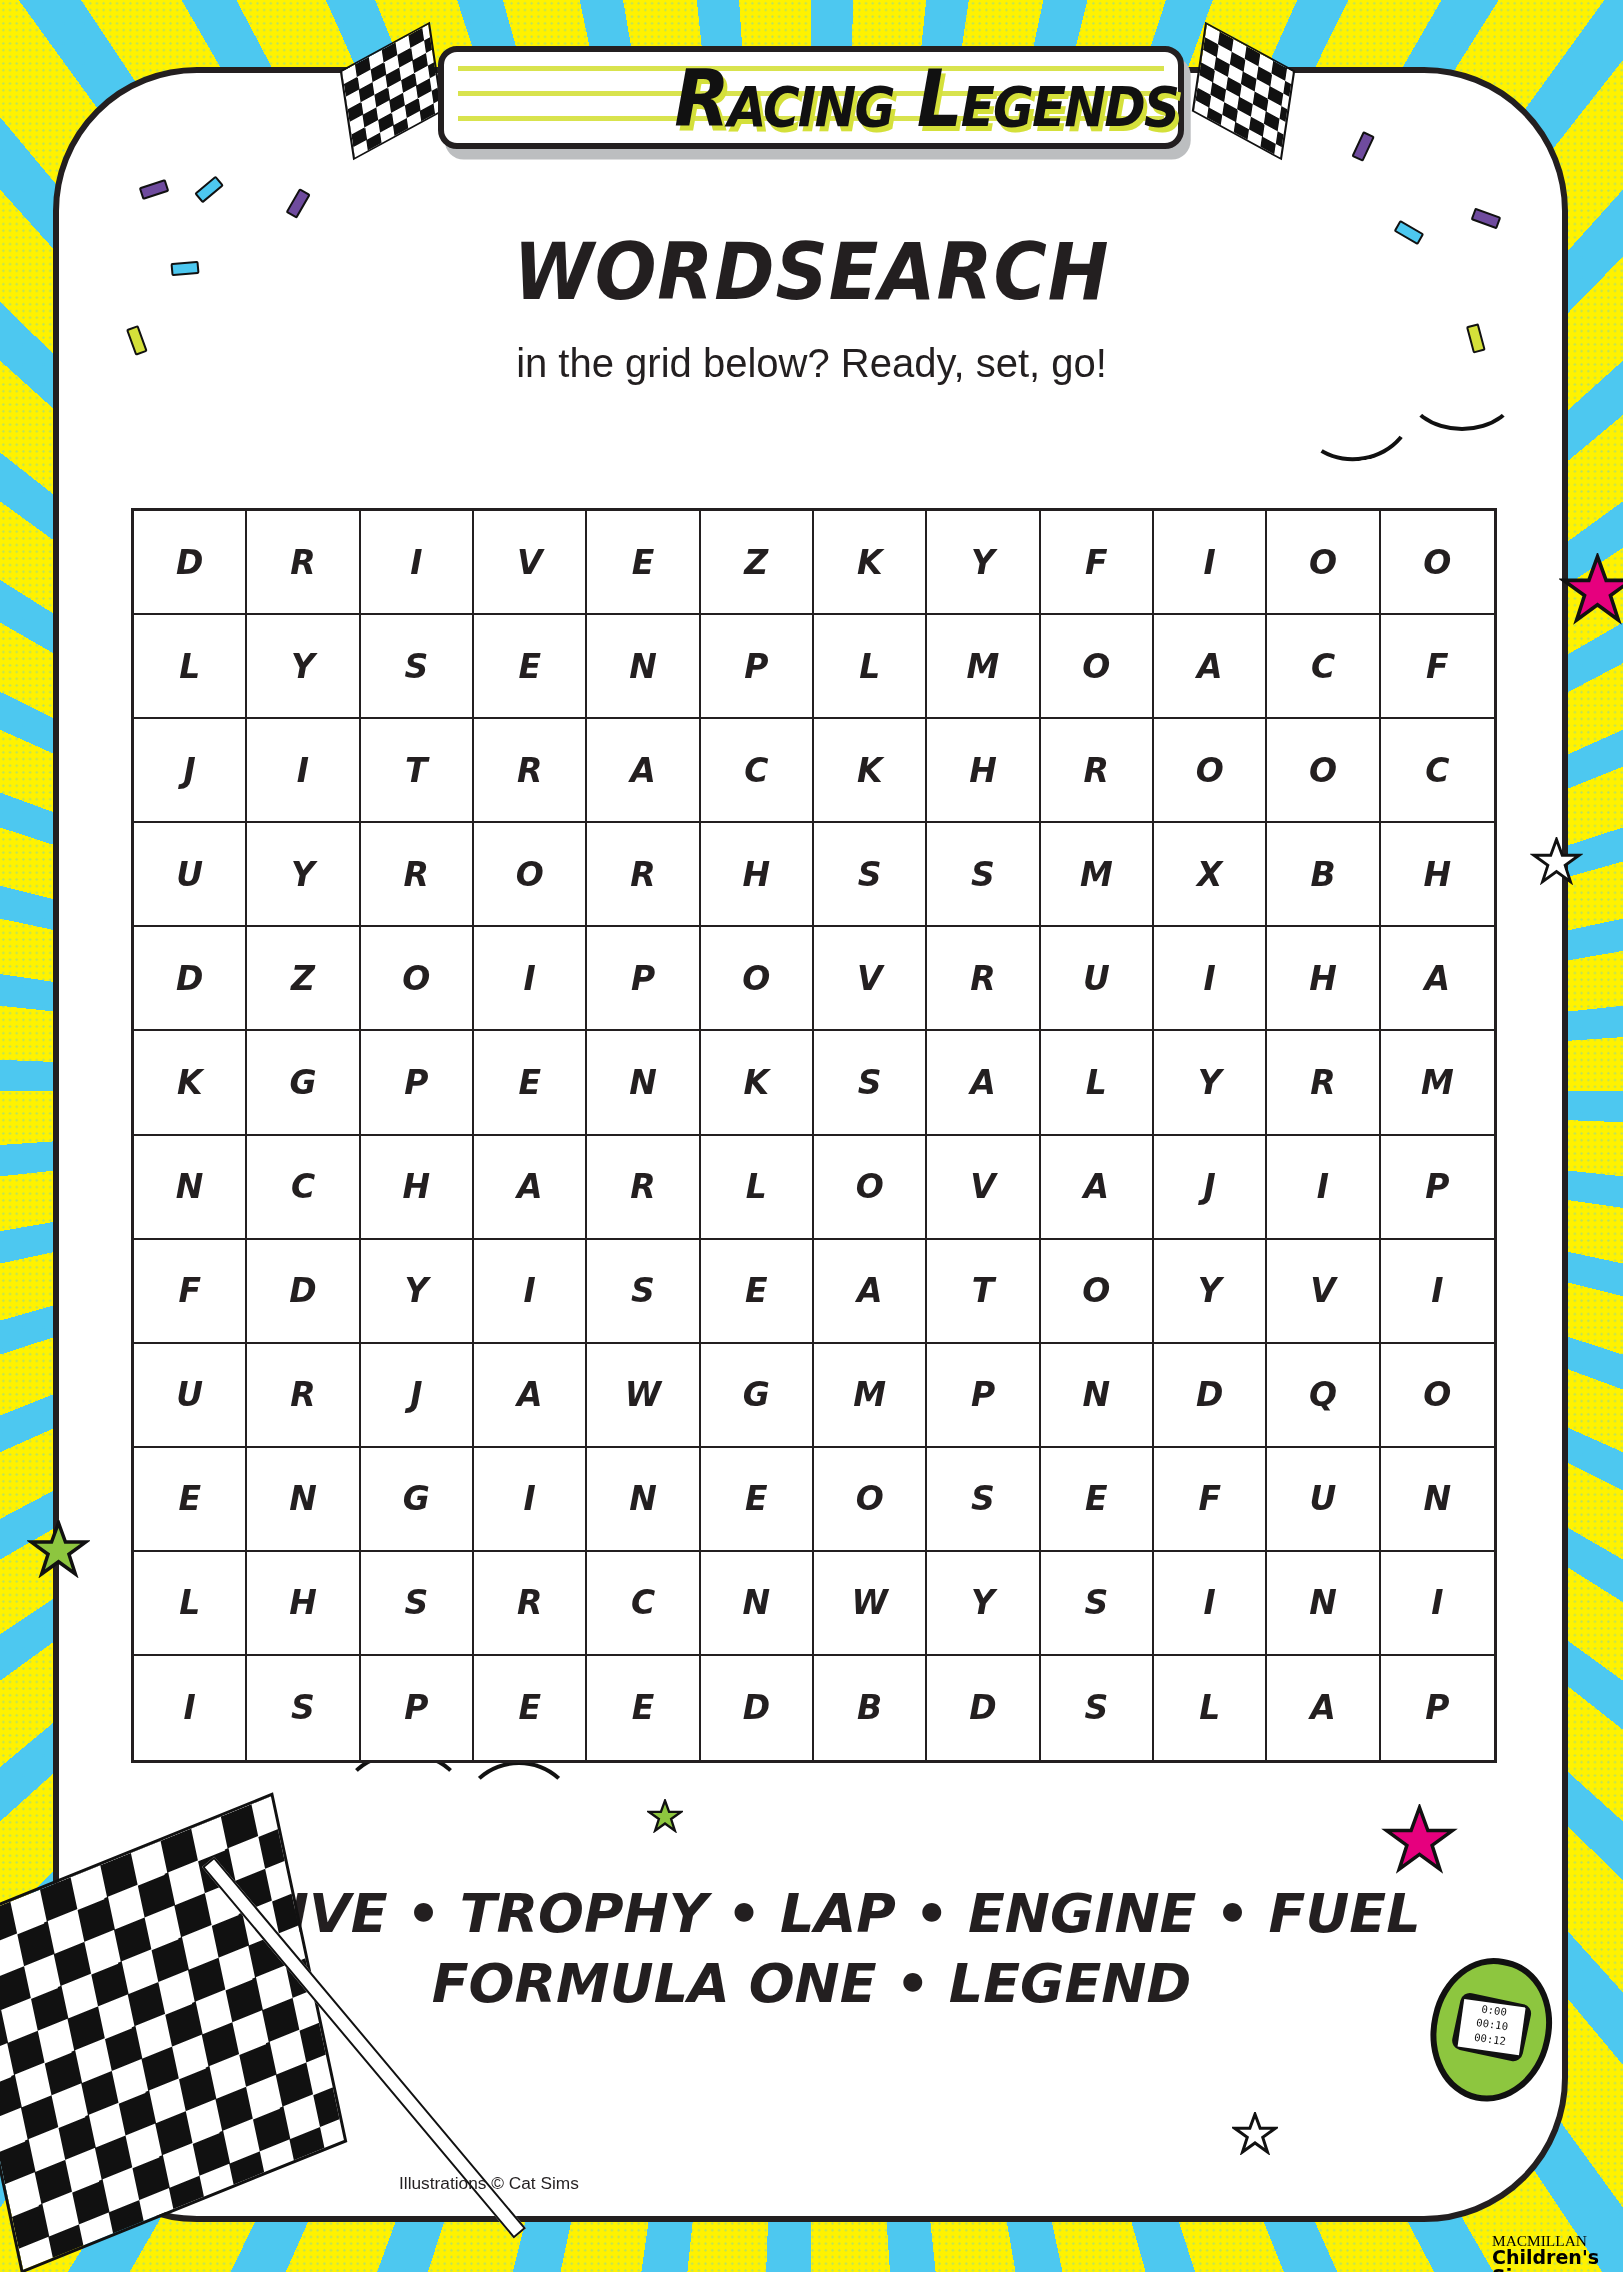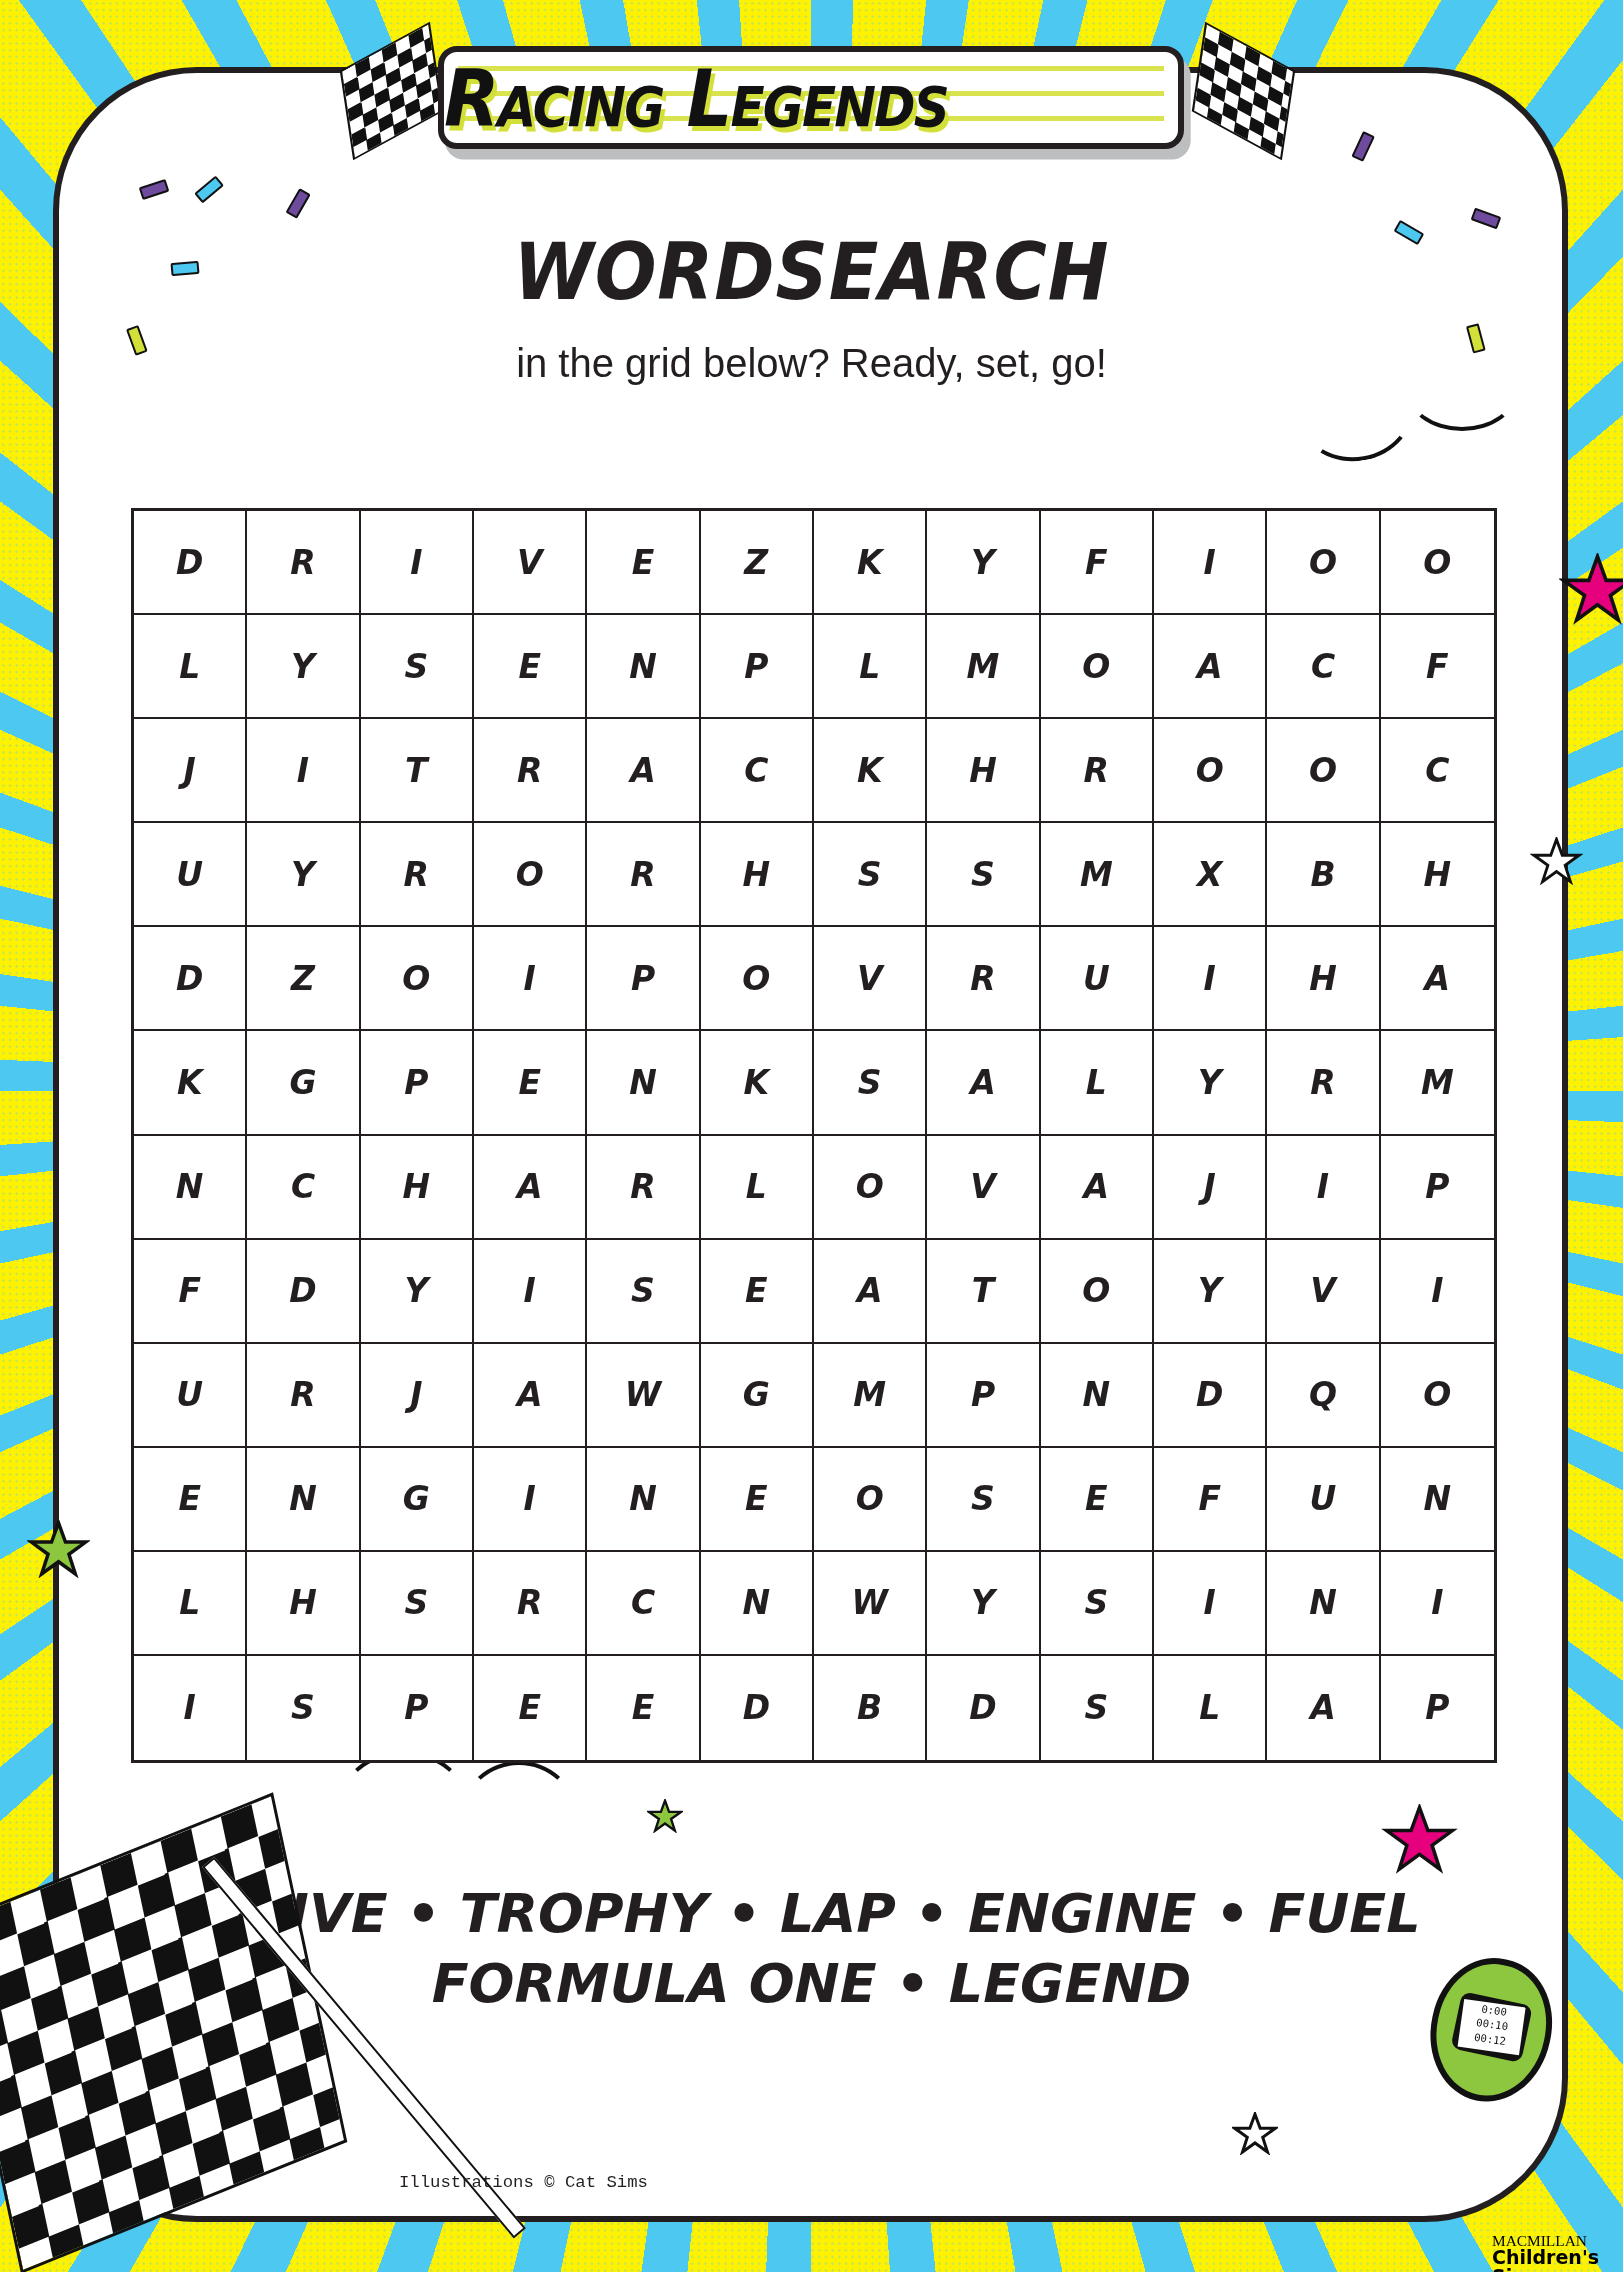--- a/index.html
+++ b/index.html
@@ -22,21 +22,21 @@
   .panel {
     position: absolute; left: 53px; top: 67px; width: 1515px; height: 2155px;
     background: #ffffff; border: 6.7px solid #231F20; border-radius: 144px;
     box-sizing: border-box;
   }
   
   .logo {
     position: absolute; left: 438px; top: 46px; width: 746px; height: 103px;
     background: #fff; border: 6.7px solid #231F20; border-radius: 19px;
     box-shadow: 6.7px 10.6px 0 #BCBEC0;
-    display: flex; align-items: center; justify-content: flex-start;
+    display: flex; align-items: center; justify-content: flex-end;
     box-sizing: border-box;
   }
   .logo .speed-lines {
     position: absolute; left: 14.4px; right: 14.4px; top: 14.4px; bottom: 14.4px;
     background: repeating-linear-gradient(to bottom, #D4E03A 0 4.8px, transparent 4.8px 25px);
     opacity: 0.9;
   }
   .logo-text {
     position: relative; font-family: "DejaVu Sans", sans-serif; font-weight: 900;
     font-style: italic; font-size: 72px; letter-spacing: -1.9px; color: #111;
@@ -78,21 +78,21 @@
   .cell.lr { border-bottom: none; }
 
   .wordlist {
     position: absolute; left: 0; right: 0; top: 1879px; text-align: center;
     font-family: "DejaVu Sans", sans-serif; font-weight: 900; font-style: italic;
     font-size: 54px; line-height: 70px; color: #231F20;
   }
   .wl-line { display: block; }
   .credit {
     position: absolute; left: 399px; top: 2173px; font-size: 17.3px; color: #231F20;
-    font-family: Liberation Mono, monospace;
+    font-family: Liberation Sans, sans-serif;
   }
   .publisher {
     position: absolute; left: 1492px; top: 2206px; color: #000; line-height: 1;
   }
   .pub-mac { font-family: "Liberation Serif", serif; font-size: 15.4px; display: block; margin-top: 27px; }
   .pub-cb { font-family: "DejaVu Sans", sans-serif; font-weight: 900; font-size: 19px; display: block; }
 
   
   .confetti { position: absolute; width: 24px; height: 8.7px; border: 2.4px solid #111; border-radius: 1.9px; }
   .star { position: absolute; }

